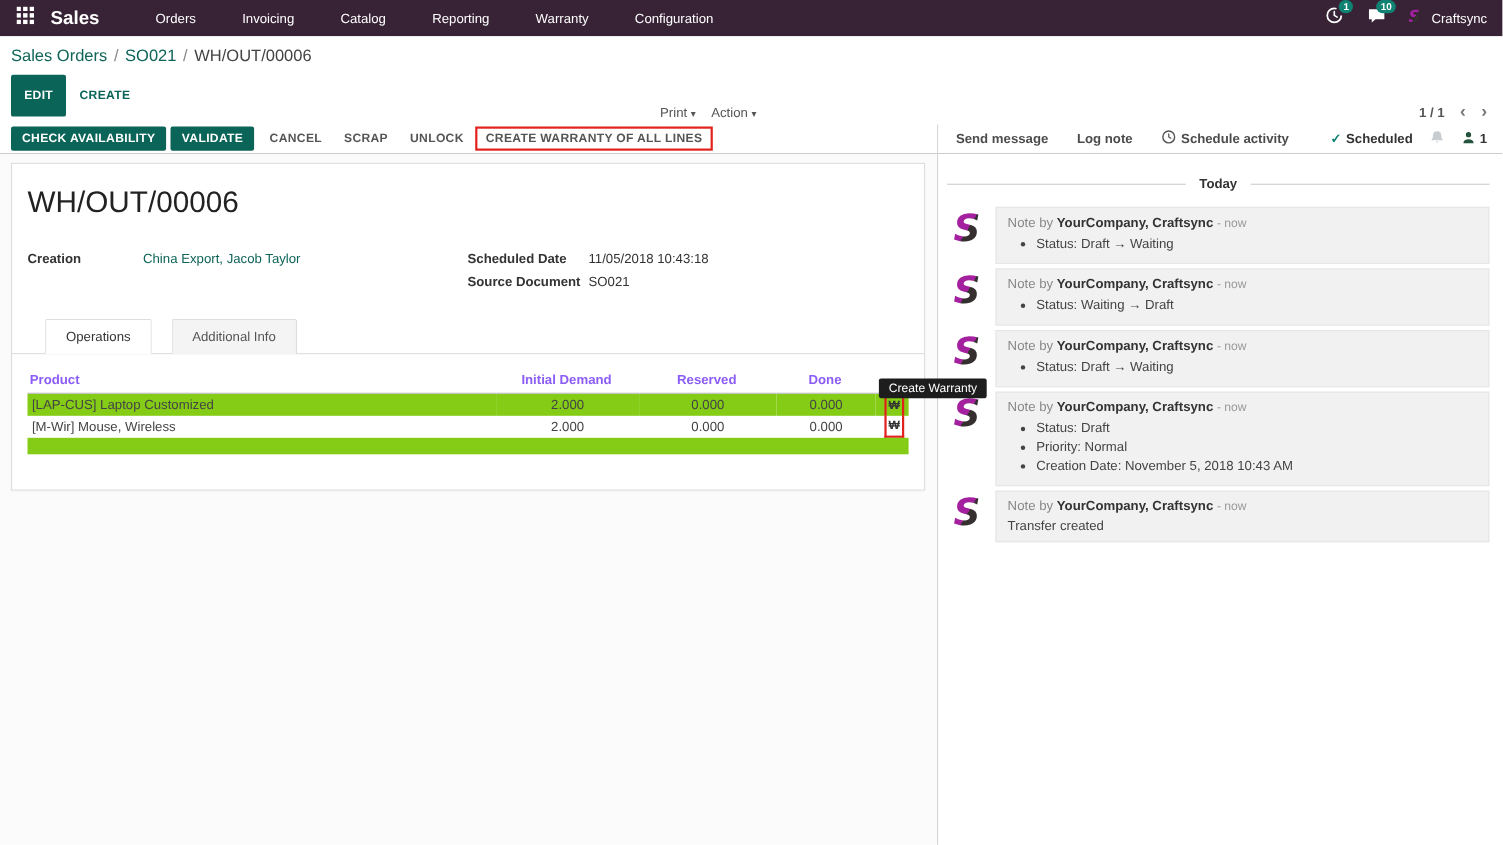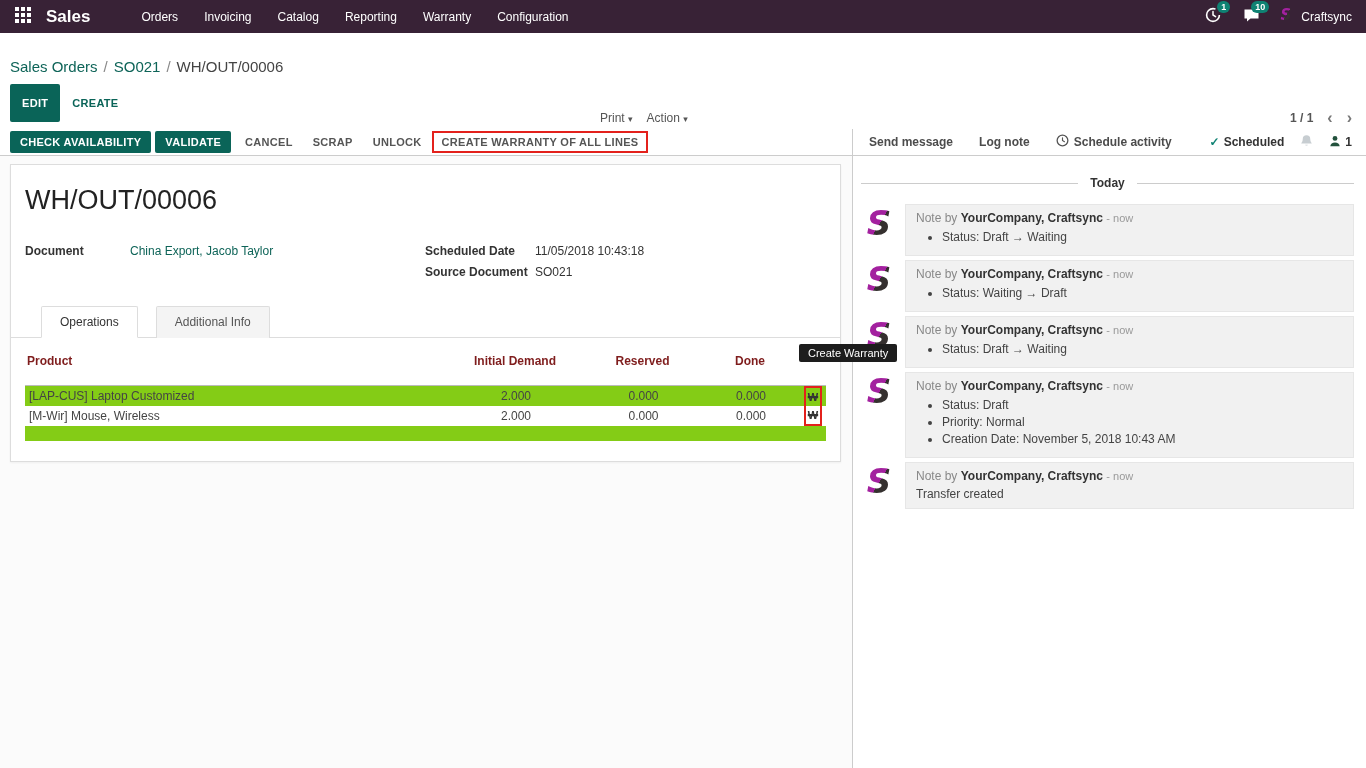--- a/index.html
+++ b/index.html
@@ -3,31 +3,31 @@
 <meta charset="utf-8">
 <style>
   * { margin:0; padding:0; box-sizing:border-box; }
   html,body { width:1366px; height:768px; overflow:hidden; background:#fff;
               font-family:"Liberation Sans", sans-serif; color:#333; }
 
   
   .topbar { height:33px; background:#382236; display:flex; align-items:center; color:#fff; }
   .topbar .apps-btn { width:46px; display:flex; justify-content:center; cursor:pointer; }
   .topbar .app-name { font-size:17px; font-weight:bold; margin-right:40px; cursor:pointer; }
-  .topbar .menu { display:flex; gap:4px; }
+  .topbar .menu { display:flex; gap:20px; }
   .topbar .menu-item { font-size:12px; padding:9px 11px; cursor:pointer; }
   .topbar .spacer { flex:1; }
   .topbar .sysicons { display:flex; align-items:center; gap:22px; margin-right:18px; }
   .iconwrap { position:relative; cursor:pointer; display:flex; }
   .badge { position:absolute; top:-6px; right:-9px; background:#0f8273; color:#fff;
            font-size:9px; font-weight:bold; border-radius:8px; padding:1px 4px; line-height:10px; }
   .user-menu { display:flex; align-items:center; gap:7px; margin-right:14px; font-size:12px; cursor:pointer; }
 
   
-  .cp { position:relative; background:#fff;margin-top:16px; }
+  .cp { position:relative; background:#fff; }
   .breadcrumb { padding:9px 0 4px 10px; font-size:15px; }
   .breadcrumb a { color:#0e6458; text-decoration:none; cursor:pointer; }
   .breadcrumb .sep { color:#888; margin:0 6px; }
   .breadcrumb .current { color:#444; }
   .cp-buttons { display:flex; align-items:center; padding:5px 0 7px 10px; }
   .btn { font-size:11px; font-weight:bold; letter-spacing:.3px; text-transform:uppercase;
          border:none; background:none; cursor:pointer; font-family:inherit; }
   .btn-primary { background:#0a6458; color:#fff; padding:13px 12px; border-radius:2px; }
   .btn-plain { color:#0a6458; padding:6px 12px; }
   .cp-middle { position:absolute; left:600px; top:62px; display:flex; gap:14px; font-size:12px; color:#555; }
@@ -75,21 +75,21 @@
   .fgroup.left { width:400px; grid-template-columns:105px 1fr; }
   .fgroup.right { grid-template-columns:110px 1fr; }
   .flabel { font-weight:bold; color:#333; }
   .fvalue a { color:#0e6458; text-decoration:none; cursor:pointer; }
   .tabs { display:flex; margin:0 -14px; padding-left:14px; border-bottom:1px solid #ddd; }
   .tab { font-size:12px; padding:8px 18px; border:1px solid #ddd; border-bottom:none;
          background:#f4f4f4; color:#555; cursor:pointer; position:relative; top:1px;
          border-radius:2px 2px 0 0; margin-right:2px;margin-left:16px; }
   .tab.active { background:#fff; color:#333; border-bottom:1px solid #fff; }
   .ops-table { width:100%; border-collapse:collapse; font-size:12px; margin-top:12px; }
-  .ops-table th { text-align:left; font-weight:bold; color:#7f1d1d; padding:4px 4px 17px 2px;
+  .ops-table th { text-align:left; font-weight:bold; color:#8b5cf6; padding:4px 4px 5px 2px;
                   border-bottom:1px solid #bbb; }
   .ops-table th.num, .ops-table td.num { text-align:center; }
   .ops-table td { padding:0 4px; height:20px; color:#444; }
   .ops-table tr.stripe { background:#84cc16;margin-left:29px; }
   .col-id { width:130px; } .col-res { width:125px; } .col-done { width:90px; } .col-w { width:26px; }
   .wbox { width:18px; height:20px; margin-left:4px; display:flex; align-items:center; justify-content:center;
           font-weight:bold; font-size:11px; color:#333; cursor:pointer; }
   .wbox.top { border:2px solid #e3211c; border-bottom:none; }
   .wbox.bottom { border:2px solid #e3211c; border-top:none; }
   .emptyrow td { height:15px; }
@@ -248,21 +248,21 @@
   </div>
 </div>
 
 <div class="main">
 
   <div class="form-area">
     <div class="sheet">
       <h1 class="sheet-title">WH/OUT/00006</h1>
       <div class="fields">
         <div class="fgroup left">
-          <div class="flabel">Document</div>
+          <div class="flabel">Creation</div>
           <div class="fvalue"><a>China Export, Jacob Taylor</a></div>
         </div>
         <div class="fgroup right">
           <div class="flabel">Scheduled Date</div>
           <div class="fvalue">11/05/2018 10:43:18</div>
           <div class="flabel">Source Document</div>
           <div class="fvalue">SO021</div>
         </div>
       </div>
       <div class="tabs">

